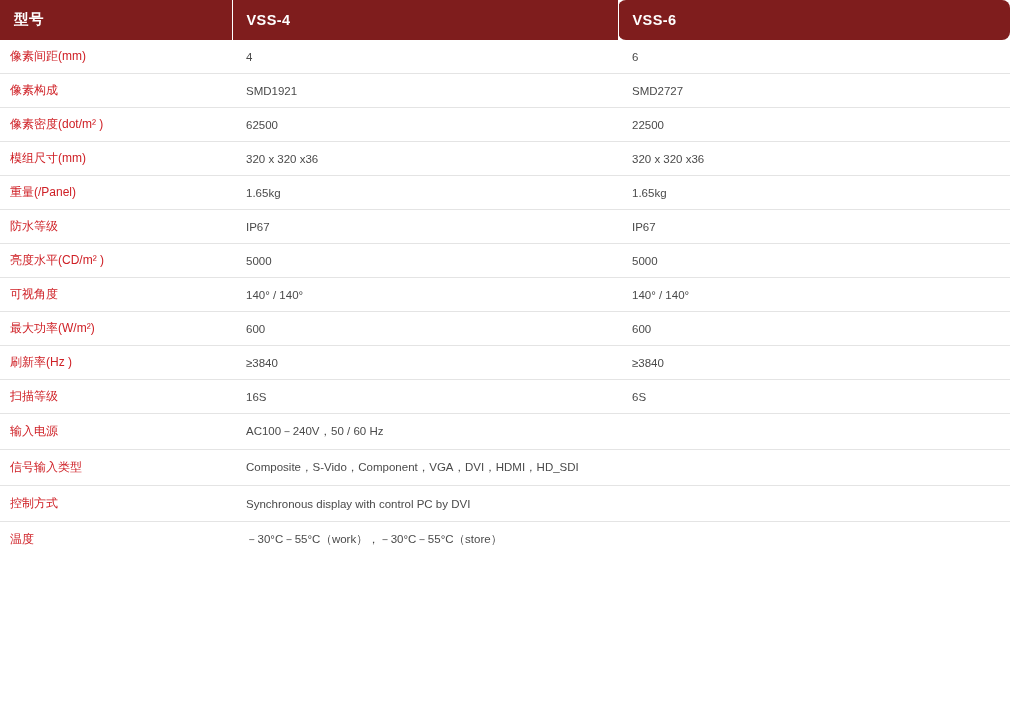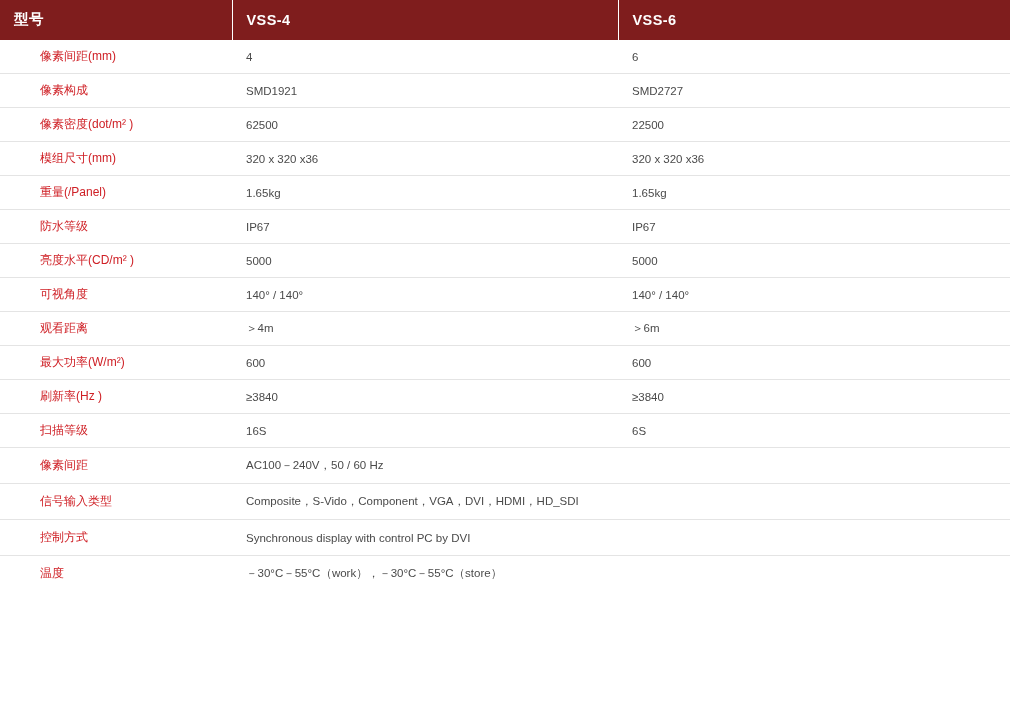--- a/index.html
+++ b/index.html
@@ -26,36 +26,36 @@
   .spec-table thead th {
     background: #7f1d1d;
     color: #ffffff;
     font-size: 14.5px;
     font-weight: bold;
     text-align: left;
     padding: 10px 14px 11px 14px;
     border-right: 1px solid #ffffff;
     letter-spacing: 0.4px;
   }
-  .spec-table thead th:last-child { border-right: none; }
+  .spec-table thead th:last-child { border-right: none; border-radius: 8px; }
 
   .spec-table td {
     font-size: 11.5px;
     color: #4a4a4a;
     padding: 8px 14px 8px 14px;
     border-bottom: 1px solid #e4e4e4;
     vertical-align: middle;
     white-space: nowrap;
     overflow: hidden;
     text-overflow: ellipsis;
   }
   .spec-table td.label {
     color: #cf2026;
     font-size: 12px;
-    padding-left: 40px;
+    padding-left: 10px;
   }
   .spec-table tr.row-tall td { padding-top: 9px; padding-bottom: 9px; }
   .spec-table tbody tr:last-child td { border-bottom: none; }
 </style>
 </head>
 <body>
 
 <table class="spec-table">
   <colgroup>
     <col class="c-label">
@@ -104,41 +104,36 @@
         <td class="label">亮度水平(CD/m² )</td>
         <td>5000</td>
         <td>5000</td>
       </tr>
       <tr>
         <td class="label">可视角度</td>
         <td>140°  / 140°</td>
         <td>140°  / 140°</td>
       </tr>
       <tr>
-        <td class="label">观看距离</td>
-        <td>＞4m</td>
-        <td>＞6m</td>
-      </tr>
-      <tr>
         <td class="label">最大功率(W/m²)</td>
         <td>600</td>
         <td>600</td>
       </tr>
       <tr>
         <td class="label">刷新率(Hz )</td>
         <td>≥3840</td>
         <td>≥3840</td>
       </tr>
       <tr>
         <td class="label">扫描等级</td>
         <td>16S</td>
         <td>6S</td>
       </tr>
       <tr class="row-tall">
-        <td class="label">像素间距</td>
+        <td class="label">输入电源</td>
         <td colspan="2">AC100－240V，50 / 60 Hz</td>
       </tr>
       <tr class="row-tall">
         <td class="label">信号输入类型</td>
         <td colspan="2">Composite，S-Vido，Component，VGA，DVI，HDMI，HD_SDI</td>
       </tr>
       <tr class="row-tall">
         <td class="label">控制方式</td>
         <td colspan="2">Synchronous display with control PC by DVI</td>
       </tr>

